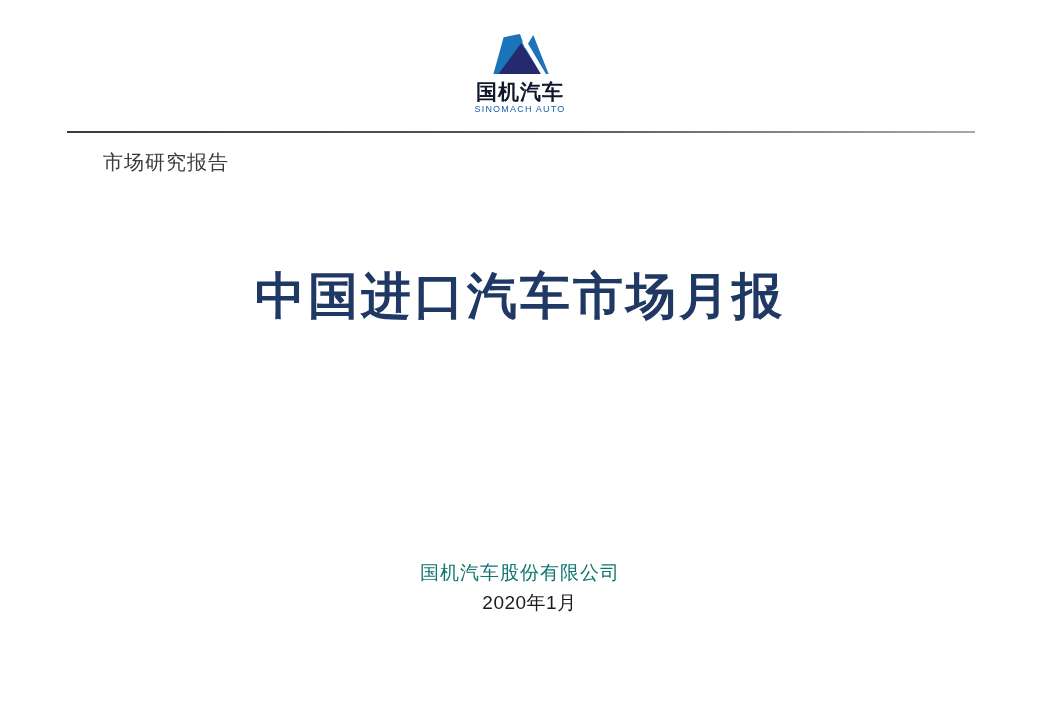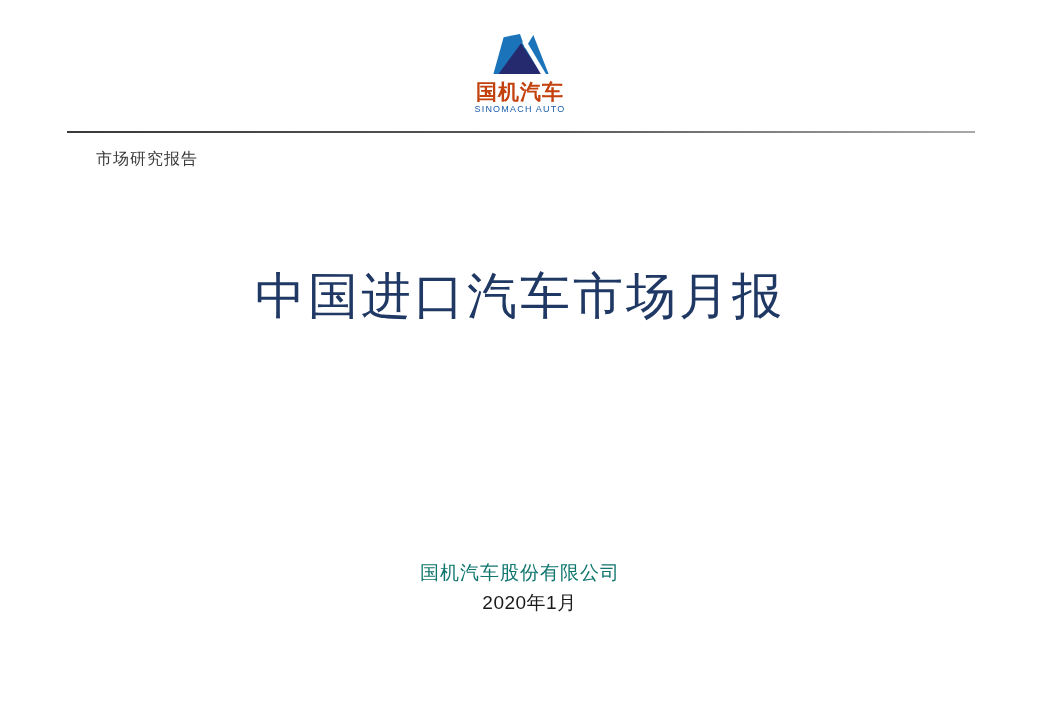--- a/index.html
+++ b/index.html
@@ -22,21 +22,21 @@
     transform: translateX(-50%);
     text-align: center;
     width: 260px;
   }
   .logo-mark { display: block; margin: 0 auto; width: 58px; height: 45px; }
   .logo-cn {
     margin-top: 5px;
     font-size: 21px;
     font-weight: bold;
     letter-spacing: 1px;
-    color: #c2410c;
+    color: #0f172a;
     line-height: 1.1;
   }
   .logo-en {
     margin-top: 2px;
     font-size: 9px;
     font-weight: normal;
     letter-spacing: 1.2px;
     color: #1a5dab;
     line-height: 1.1;
   }
@@ -45,34 +45,34 @@
   .rule {
     position: absolute;
     top: 131px; left: 67px;
     width: 908px; height: 2px;
     background: linear-gradient(to right, #3b3b3b 0%, #5a5a5a 55%, #a8a8a8 100%);
   }
 
   
   .report-type {
     position: absolute;
-    top: 149px; left: 96px;
-    font-size: 16px;
+    top: 149px; left: 103px;
+    font-size: 20px;
     color: #3a3a3a;
     letter-spacing: 1px;
   }
 
   
   .title {
     position: absolute;
     top: 266px; left: 0;
     width: 100%;
     text-align: center;
     font-size: 50px;
-    font-weight: normal;
+    font-weight: bold;
     letter-spacing: 3px;
     color: #1f3864;
     line-height: 1.2;
   }
   .subtitle {
     position: absolute;
     top: 356px; left: 0;
     width: 100%;
     text-align: center;
     font-size: 30px;

